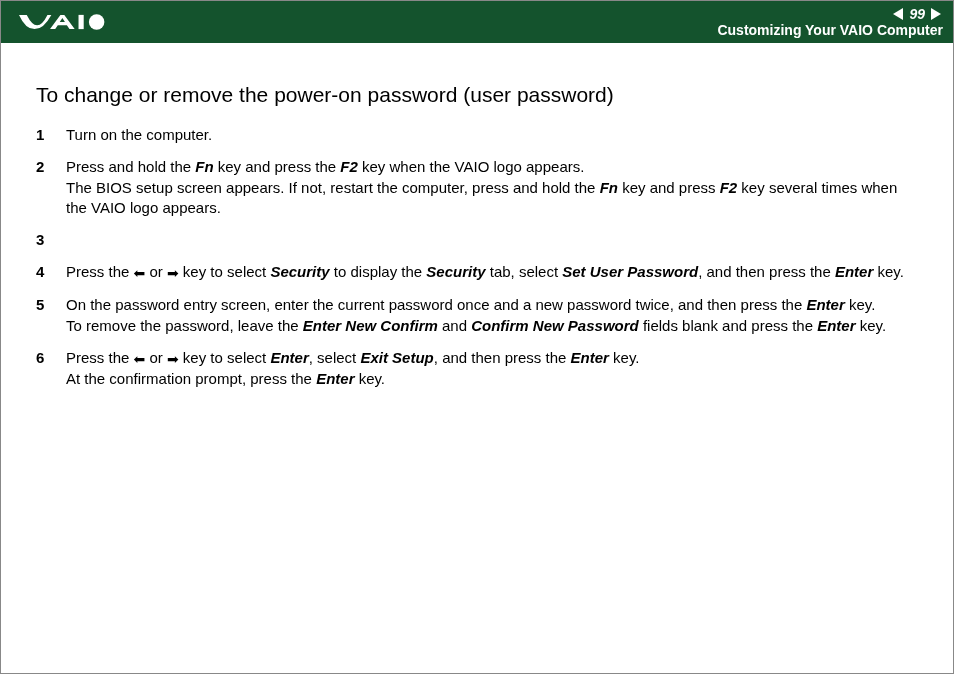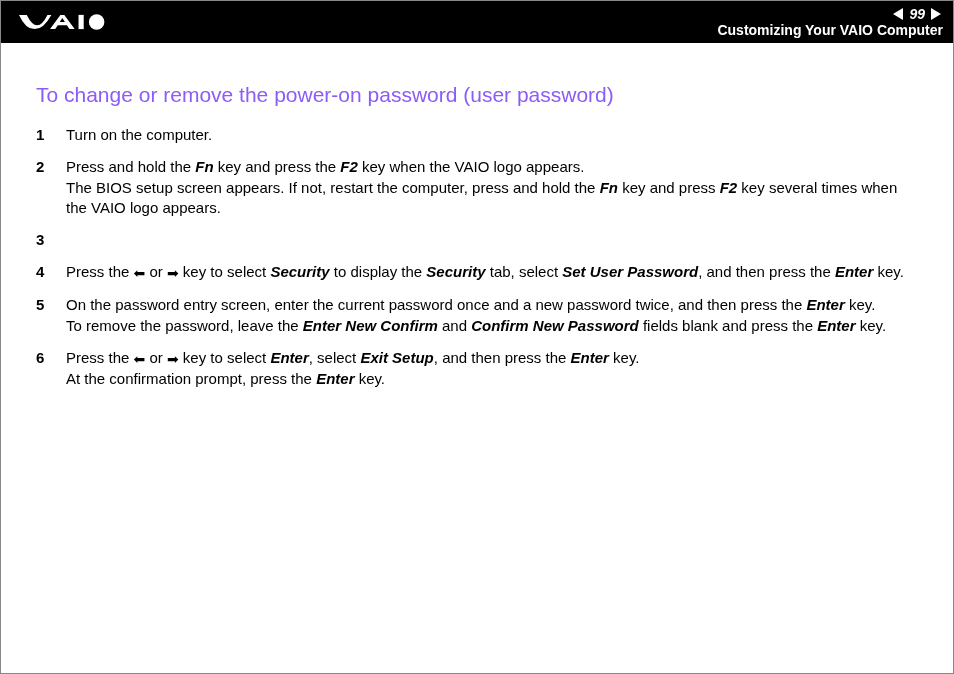--- a/index.html
+++ b/index.html
@@ -1,29 +1,29 @@
 <!DOCTYPE html>
 <html><head>
 <meta charset="utf-8">
 <style>
   * { box-sizing: border-box; }
   html, body { margin: 0; padding: 0; }
   body { width: 954px; height: 674px; background: #fff; font-family: Arial, Helvetica, sans-serif; color: #000; border: 1px solid #888; }
 
-  .header { background: #000000; color: #fff; height: 42px; display: flex; align-items: center; justify-content: space-between; padding: 0 10px 0 18px; }
+  .header { background: #14532d; color: #fff; height: 42px; display: flex; align-items: center; justify-content: space-between; padding: 0 10px 0 18px; }
   .header-left { display: flex; align-items: center; }
   .header-right { display: flex; flex-direction: column; align-items: flex-end; gap: 0; }
   .nav-row { display: flex; align-items: center; gap: 6px; font-style: italic; font-weight: bold; font-size: 14px; padding-right: 2px; }
   .nav-title { font-weight: bold; font-size: 14px; }
   .tri { display: inline-block; }
   .tri-left { width: 0; height: 0; border-top: 6px solid transparent; border-bottom: 6px solid transparent; border-right: 10px solid #fff; }
   .tri-right { width: 0; height: 0; border-top: 6px solid transparent; border-bottom: 6px solid transparent; border-left: 10px solid #fff; }
 
   .content { padding: 30px 35px 0 35px; }
-  h2 { font-weight: normal; color: #8b5cf6; font-size: 21px; margin: 10px 0 12px 0; }
+  h2 { font-weight: normal; color: #000000; font-size: 21px; margin: 10px 0 12px 0; }
 
   ol.steps { list-style: none; margin: 0; padding: 0; }
   ol.steps > li { display: flex; align-items: flex-start; padding: 6px 0; font-size: 15px; line-height: 1.35; }
   .num { width: 30px; flex: 0 0 30px; font-weight: bold; }
   .body { flex: 1; }
   b { font-weight: bold; font-style: italic; }
 
   .arrow-left, .arrow-right { display: inline-block; vertical-align: middle; }
   .arrow-left::before { content: "\2B05"; font-size: 14px; }
   .arrow-right::before { content: "\27A1"; font-size: 14px; }

